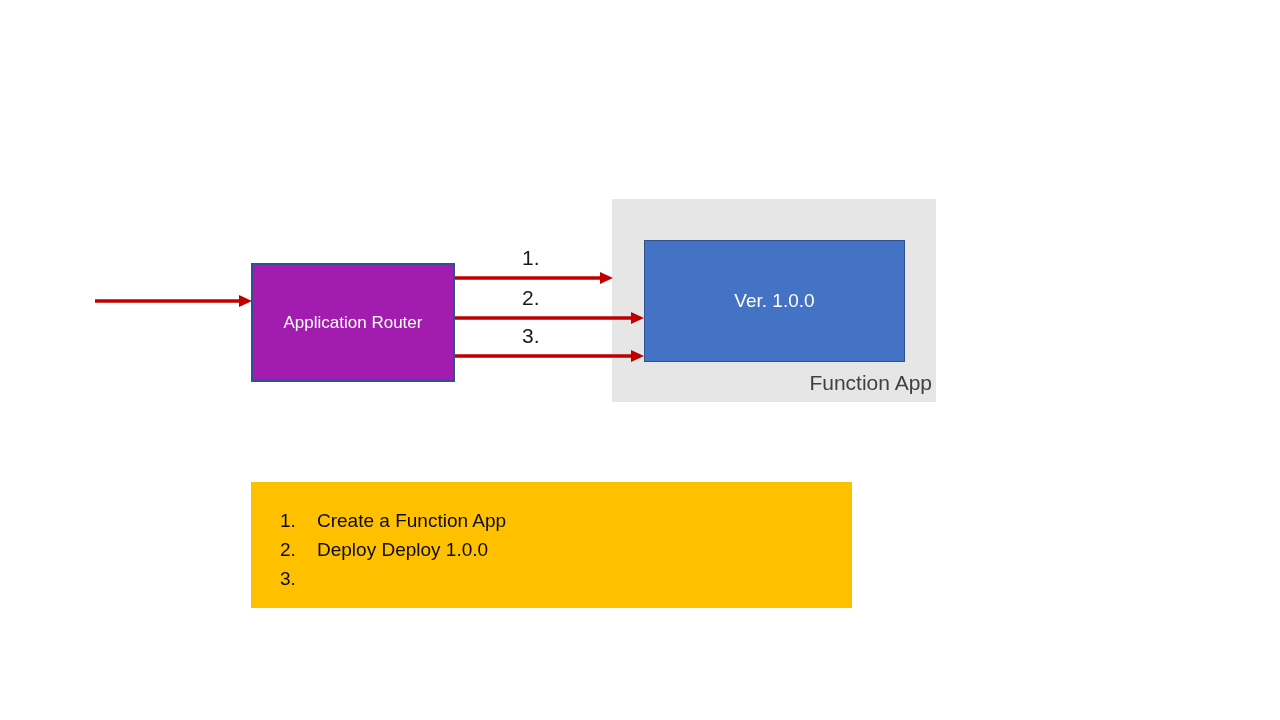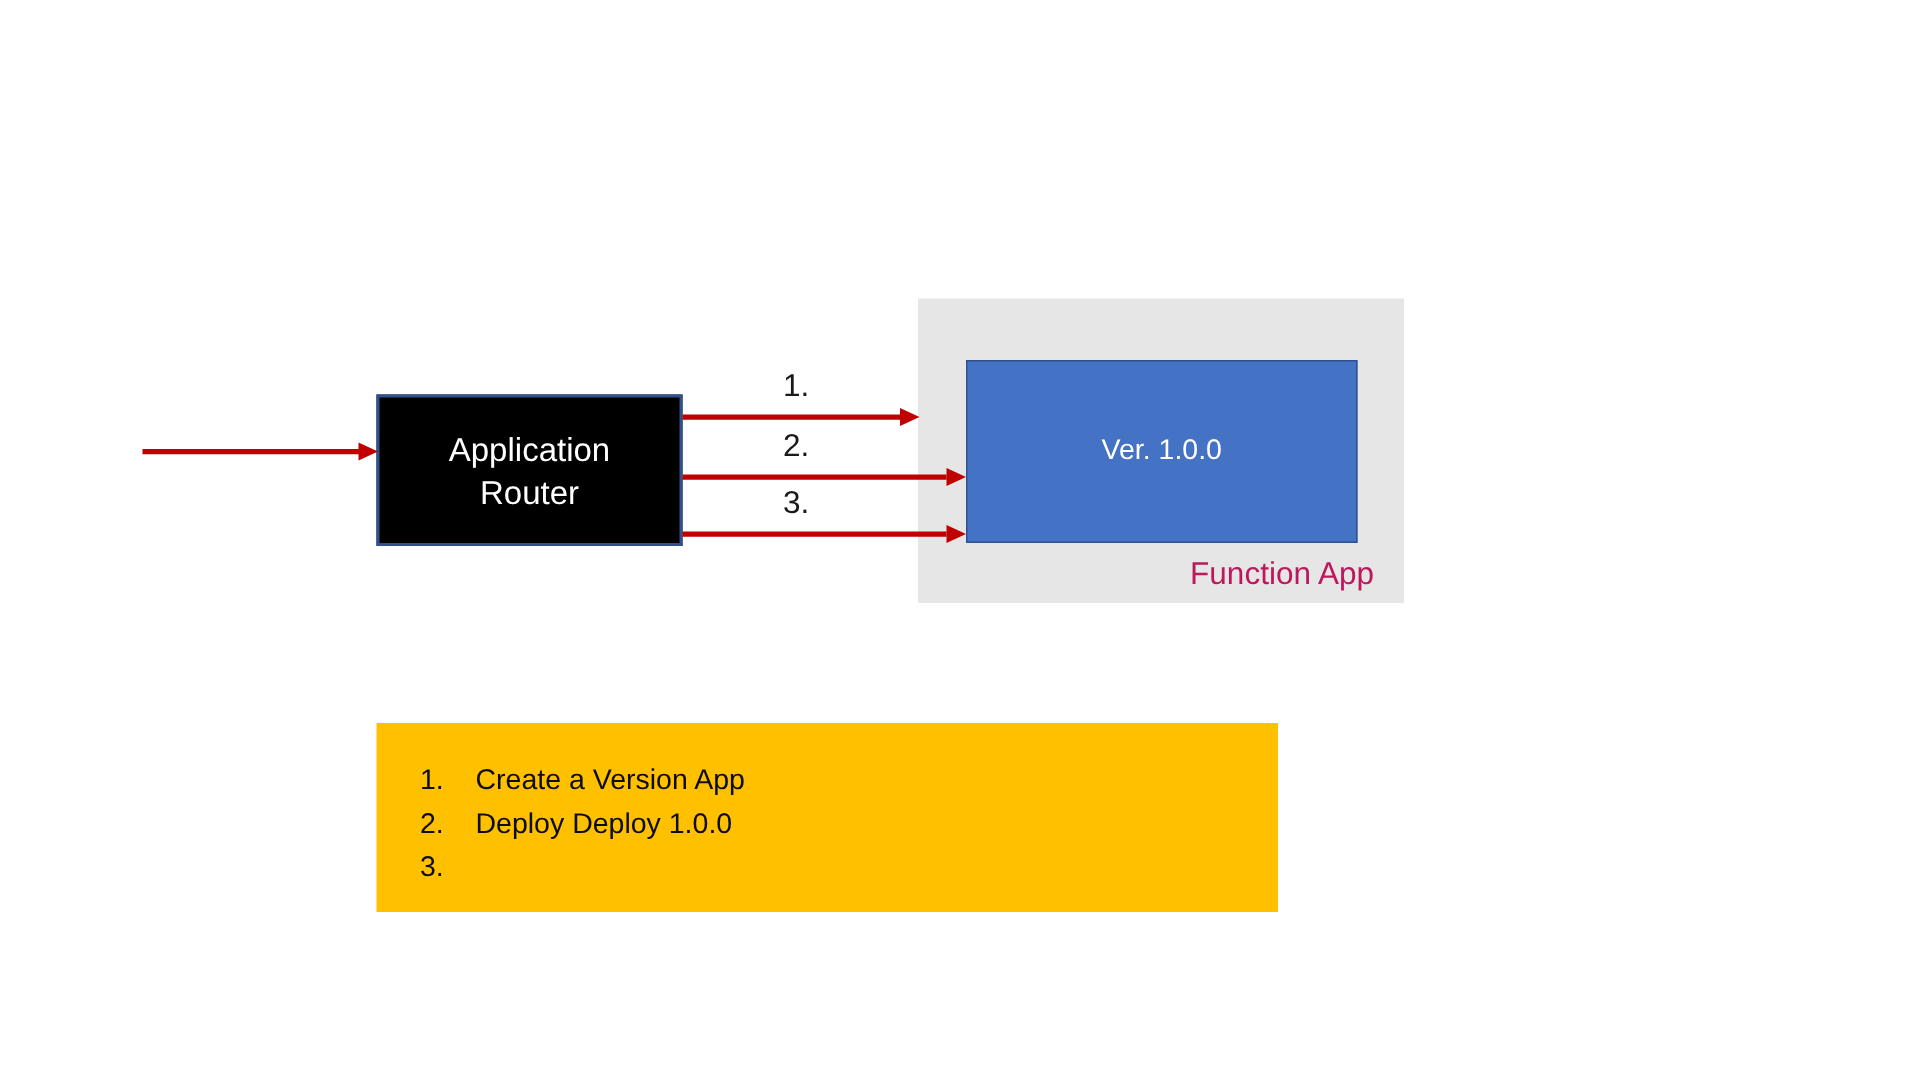--- a/index.html
+++ b/index.html
@@ -20,24 +20,24 @@
   .fa-group {
     position: absolute;
     left: 612px;
     top: 199px;
     width: 324px;
     height: 203px;
     background: #E7E6E6;
   }
   .fa-group-label {
     position: absolute;
-    right: 20px;
+    right: 4px;
     bottom: 7px;
     font-size: 21px;
-    color: #be185d;
+    color: #404040;
     white-space: nowrap;
   }
 
   
   .version-box {
     position: absolute;
     left: 32px;
     top: 41px;
     width: 261px;
     height: 122px;
@@ -50,29 +50,29 @@
     color: #ffffff;
     font-size: 19px;
   }
 
   
   .router-box {
     position: absolute;
     left: 251px;
     top: 263px;
     width: 204px;
-    height: 101px;
+    height: 119px;
     box-sizing: border-box;
-    background: #000000;
+    background: #a21caf;
     border: 2px solid #2F528F;
     display: flex;
     align-items: center;
     justify-content: center;
     color: #ffffff;
-    font-size: 22px;
+    font-size: 17px;
     line-height: 29px;
     text-align: center;
   }
   .router-box .wrap {
     display: inline-block;
     max-width: 150px;
   }
 
   
   .arrow-label {
@@ -150,21 +150,21 @@
     </g>
     <g>
       <line x1="455" y1="356" x2="631" y2="356" stroke="#C00000" stroke-width="3.5"></line>
       <polygon points="644,356 631,350 631,362" fill="#C00000"></polygon>
     </g>
   </svg>
 
   <div class="legend">
     <div class="legend-row">
       <span class="legend-num">1.</span>
-      <span>Create a Version App</span>
+      <span>Create a Function App</span>
     </div>
     <div class="legend-row">
       <span class="legend-num">2.</span>
       <span>Deploy Deploy 1.0.0</span>
     </div>
     <div class="legend-row">
       <span class="legend-num">3.</span>
     </div>
   </div>
 

